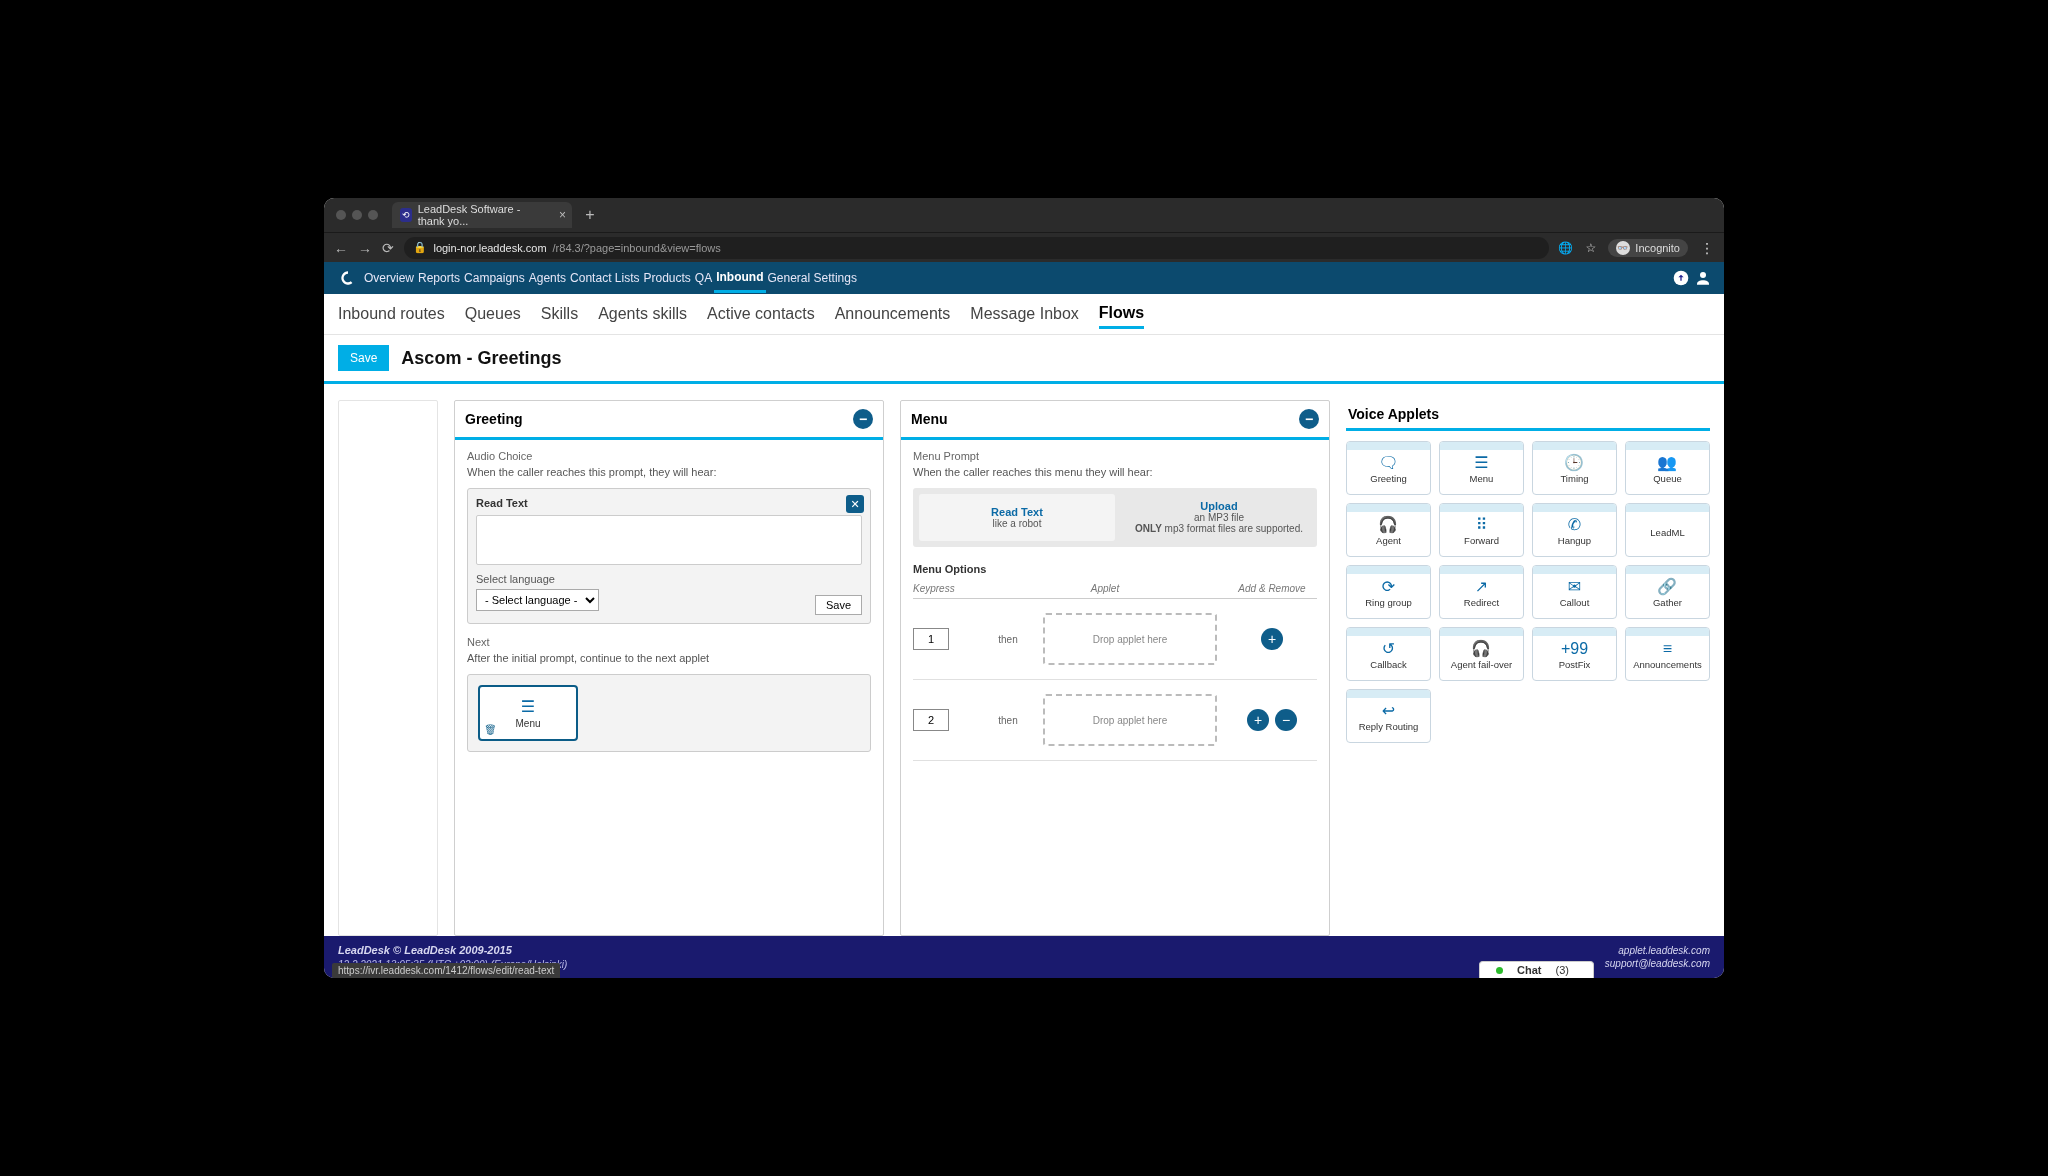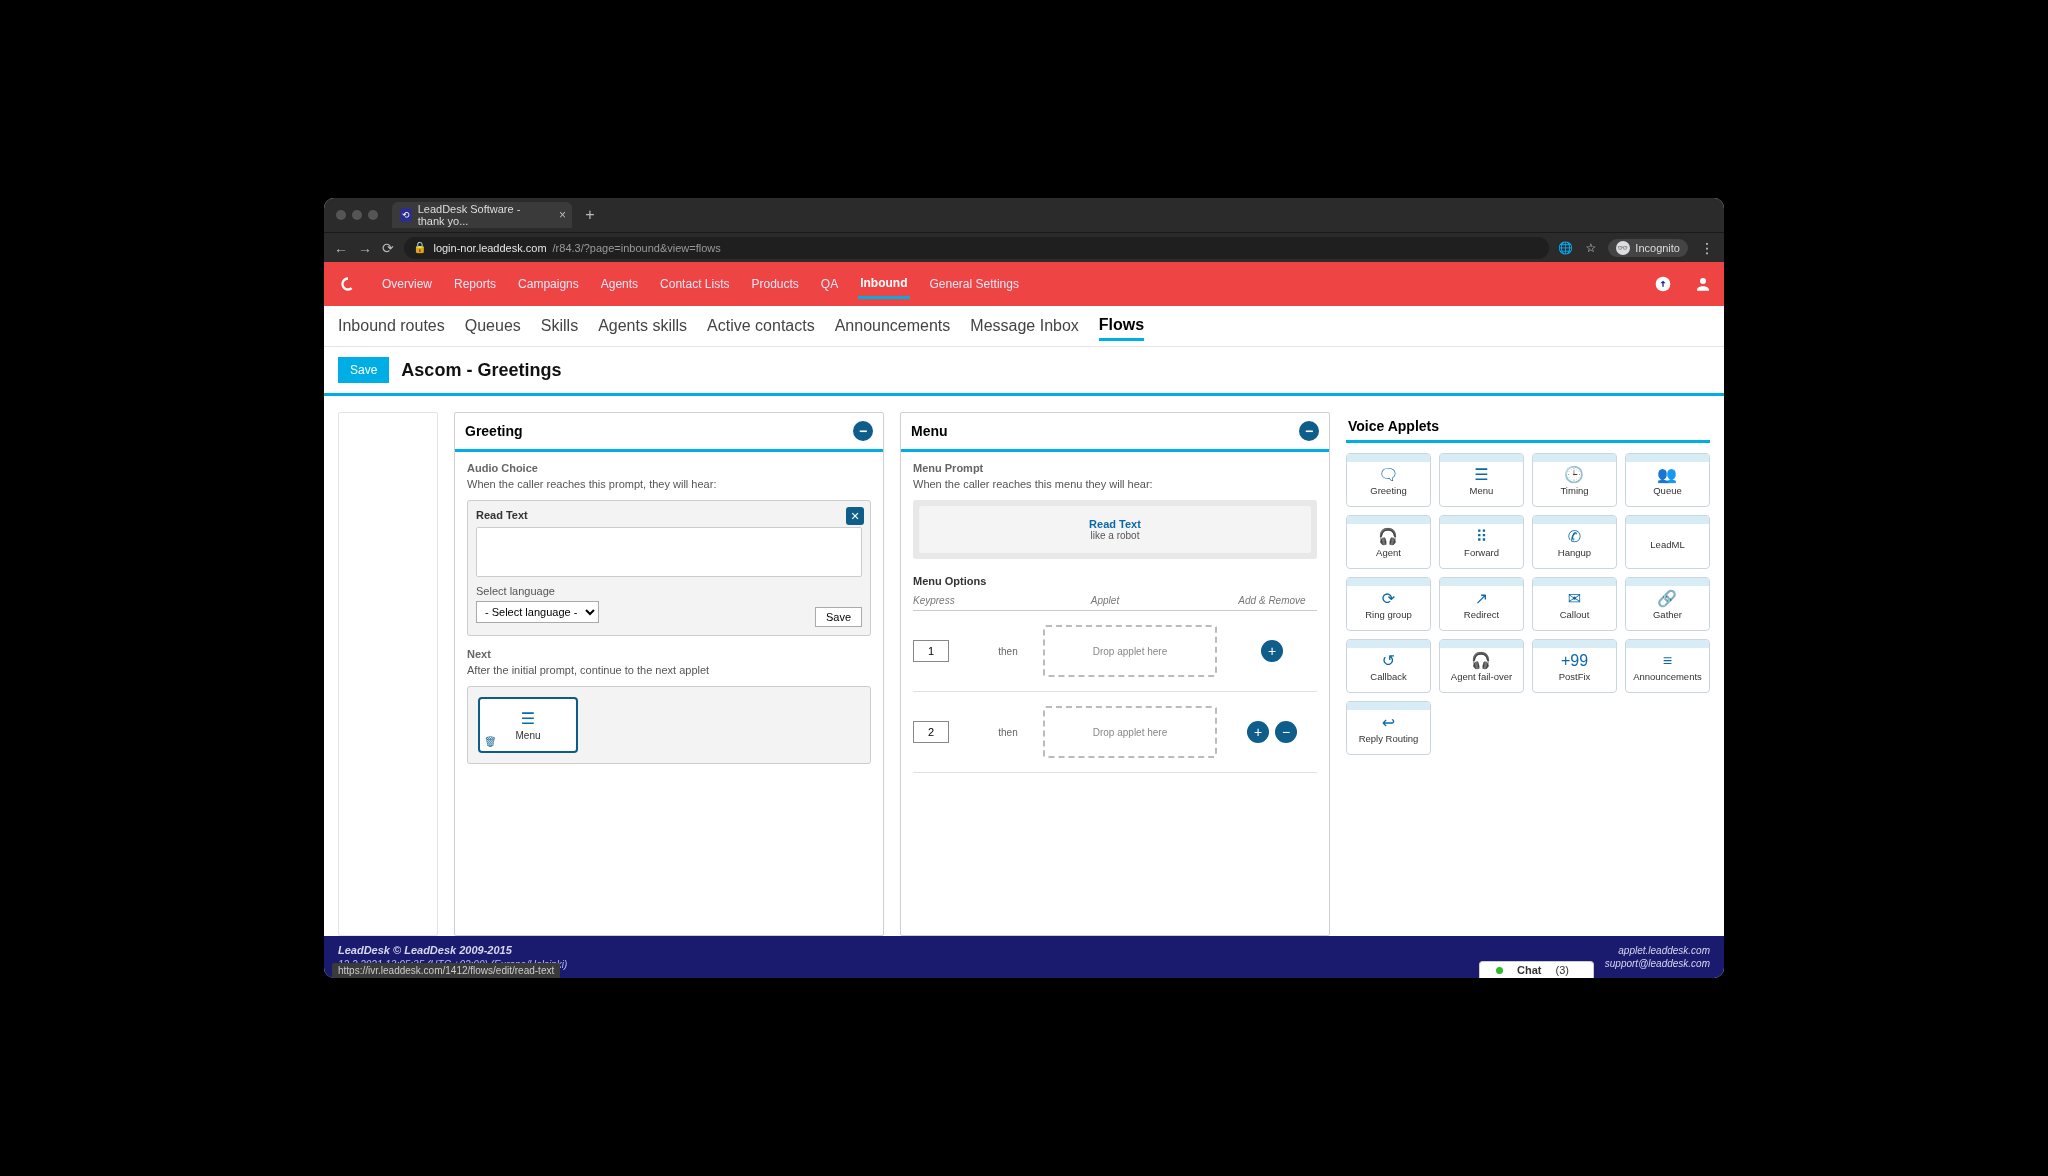--- a/index.html
+++ b/index.html
@@ -70,28 +70,27 @@
     background:#444; padding:2px 8px; border-radius:12px;
   }
   .incog .mask {
     width:14px;height:14px;background:#ddd;border-radius:50%;
     display:flex;align-items:center;justify-content:center;color:#333;font-size:9px;
   }
   .dots { font-size:14px; }
 
   
   .app-nav {
-    background:#ef4444;
+    background:#0c4a6e;
     color:#fff;
     display:flex;
     align-items:center;
-    height:44px;
+    height:32px;
     padding:0 10px;
     font-size:12px;
-    gap:18px;
   }
   .app-logo {
     width:28px;height:28px;display:flex;align-items:center;justify-content:center;
   }
   .app-logo svg { width:20px; height:20px; }
   .nav-item { color:#e6e6f7; cursor:pointer; padding:6px 2px; }
   .nav-item.active { font-weight:bold; border-bottom:3px solid #00aee6; color:#fff;}
   .nav-spacer { flex:1; }
   .nav-icn2 { width:22px; height:22px; border-radius:50%; display:flex;align-items:center;justify-content:center; cursor:pointer; color:#fff; }
 
@@ -132,21 +131,21 @@
   .panel-head {
     display:flex; align-items:center; justify-content:space-between;
     padding:8px 10px; border-bottom:3px solid #00aee6; font-size:14px; font-weight:bold;
   }
   .collapse-btn {
     width:20px; height:20px; border-radius:50%; background:#0e5d8a; color:#fff;
     display:flex; align-items:center; justify-content:center; cursor:pointer; font-size:14px;
   }
   .panel-body { padding:10px 12px; font-size:11px; color:#555; overflow:auto;}
 
-  .section-sub { font-size:11px; color:#666; margin-bottom:4px;font-weight:bold; }
+  .section-sub { font-size:11px; color:#666; margin-bottom:4px; }
   .section-desc { font-size:11px; color:#555; margin-bottom:10px;}
 
   .read-box {
     border:1px solid #ccc; border-radius:3px; background:#f3f3f3; padding:8px; position:relative;
     margin-bottom:12px;
   }
   .read-box .close-x {
     position:absolute; top:6px; right:6px; width:18px; height:18px;
     background:#0e5d8a; color:#fff; border-radius:3px; display:flex;
     align-items:center; justify-content:center; font-size:11px; cursor:pointer;
@@ -359,20 +358,27 @@
         <span class="collapse-btn">−</span>
       </div>
       <div class="panel-body">
         <div class="section-sub">Menu Prompt</div>
         <div class="section-desc">When the caller reaches this menu they will hear:</div>
 
         <div class="prompt-choice">
           <div class="prompt-cell alt">
             <div class="title-l">Read Text</div>
             <div>like a robot</div>
+          </div>
+          <div class="prompt-cell">
+            <div class="title-l">Upload</div>
+            <div>an MP3 file</div>
+            <div>
+              <b>ONLY</b><span> mp3 format files are supported.</span>
+            </div>
           </div>
         </div>
 
         <div class="section-sub" style="font-weight:bold;color:#333;">Menu Options</div>
         <div class="opt-head">
           <div class="col-key">Keypress</div>
           <div class="col-drop">Applet</div>
           <div class="col-act">Add &amp; Remove</div>
         </div>
         <div id="options-slot">

